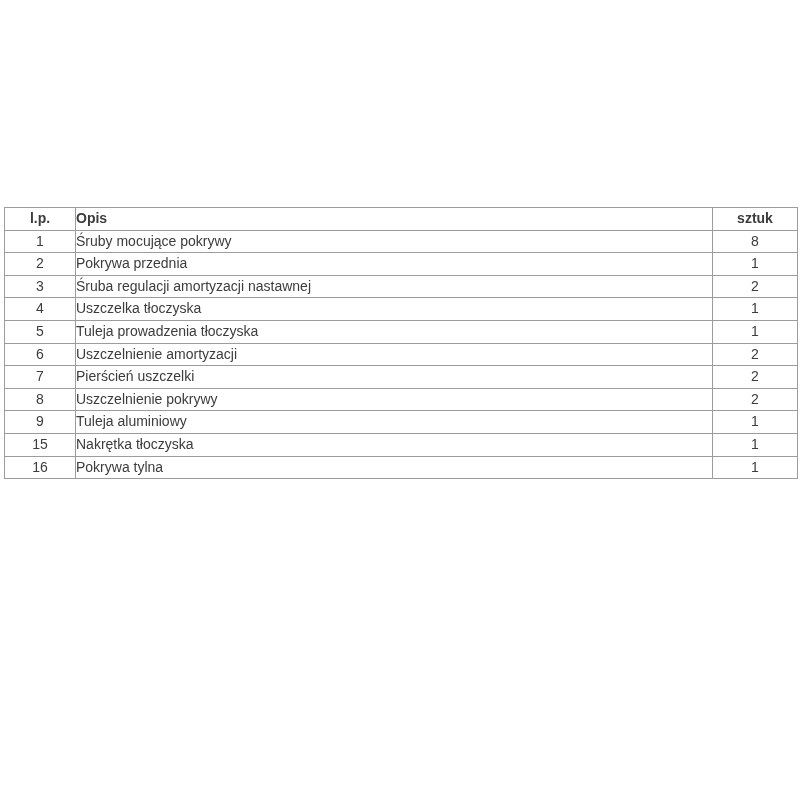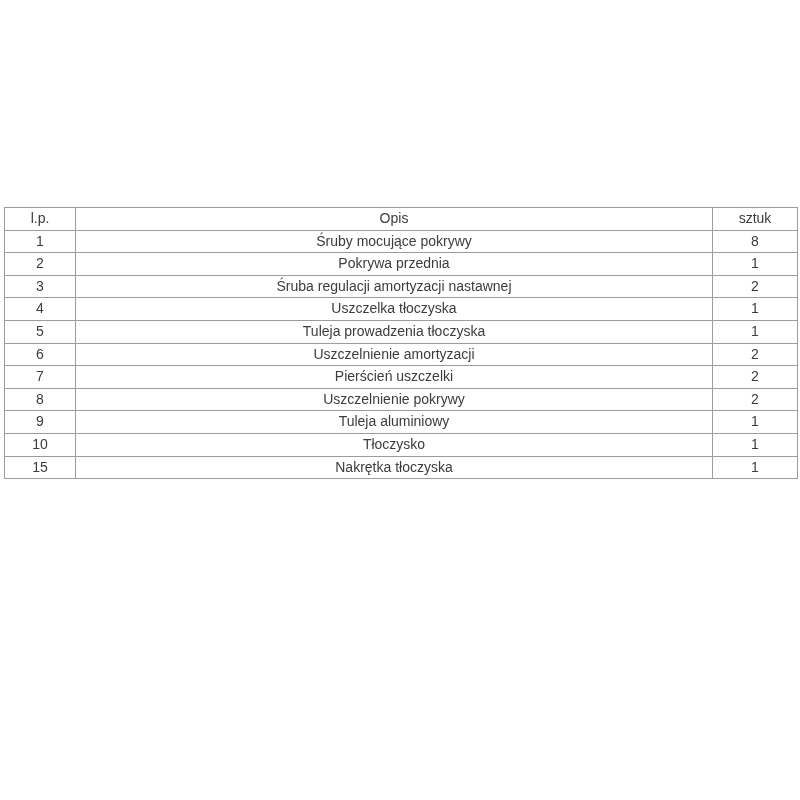--- a/index.html
+++ b/index.html
@@ -35,23 +35,23 @@
     border: 1px solid var(--border-color, #9c9c9c);
     height: 21.6px;
     padding: 0;
     font-size: 14px;
     line-height: 21.6px;
     color: var(--text-color, #3c3c3c);
     vertical-align: middle;
     white-space: nowrap;
     overflow: hidden;
   }
-  .parts-table th { font-weight: normal; }
+  .parts-table th { font-weight: bold; }
   .c-lp, .c-sztuk { text-align: center; }
-  .c-opis { text-align: center; padding-left: 10px; }
+  .c-opis { text-align: left; padding-left: 10px; }
   .note {
     font-size: 10px;
     color: var(--text-color, #3c3c3c);
   }
   .star {
     font-weight: bold;
     font-size: 15px;
   }
 </style>
 </head>
@@ -111,24 +111,24 @@
           <td class="c-lp">8</td>
           <td class="c-opis"><span>Uszczelnienie pokrywy</span></td>
           <td class="c-sztuk">2</td>
         </tr>
         <tr>
           <td class="c-lp">9</td>
           <td class="c-opis"><span>Tuleja aluminiowy</span></td>
           <td class="c-sztuk">1</td>
         </tr>
         <tr>
-          <td class="c-lp">10</td>
-          <td class="c-opis"><span>Tłoczysko</span></td>
+          <td class="c-lp">15</td>
+          <td class="c-opis"><span>Nakrętka tłoczyska</span></td>
           <td class="c-sztuk">1</td>
         </tr>
         <tr>
-          <td class="c-lp">15</td>
-          <td class="c-opis"><span>Nakrętka tłoczyska</span></td>
+          <td class="c-lp">16</td>
+          <td class="c-opis"><span>Pokrywa tylna</span></td>
           <td class="c-sztuk">1</td>
         </tr>
       </tbody>
   </table>
 </div>
 
 </body></html>

